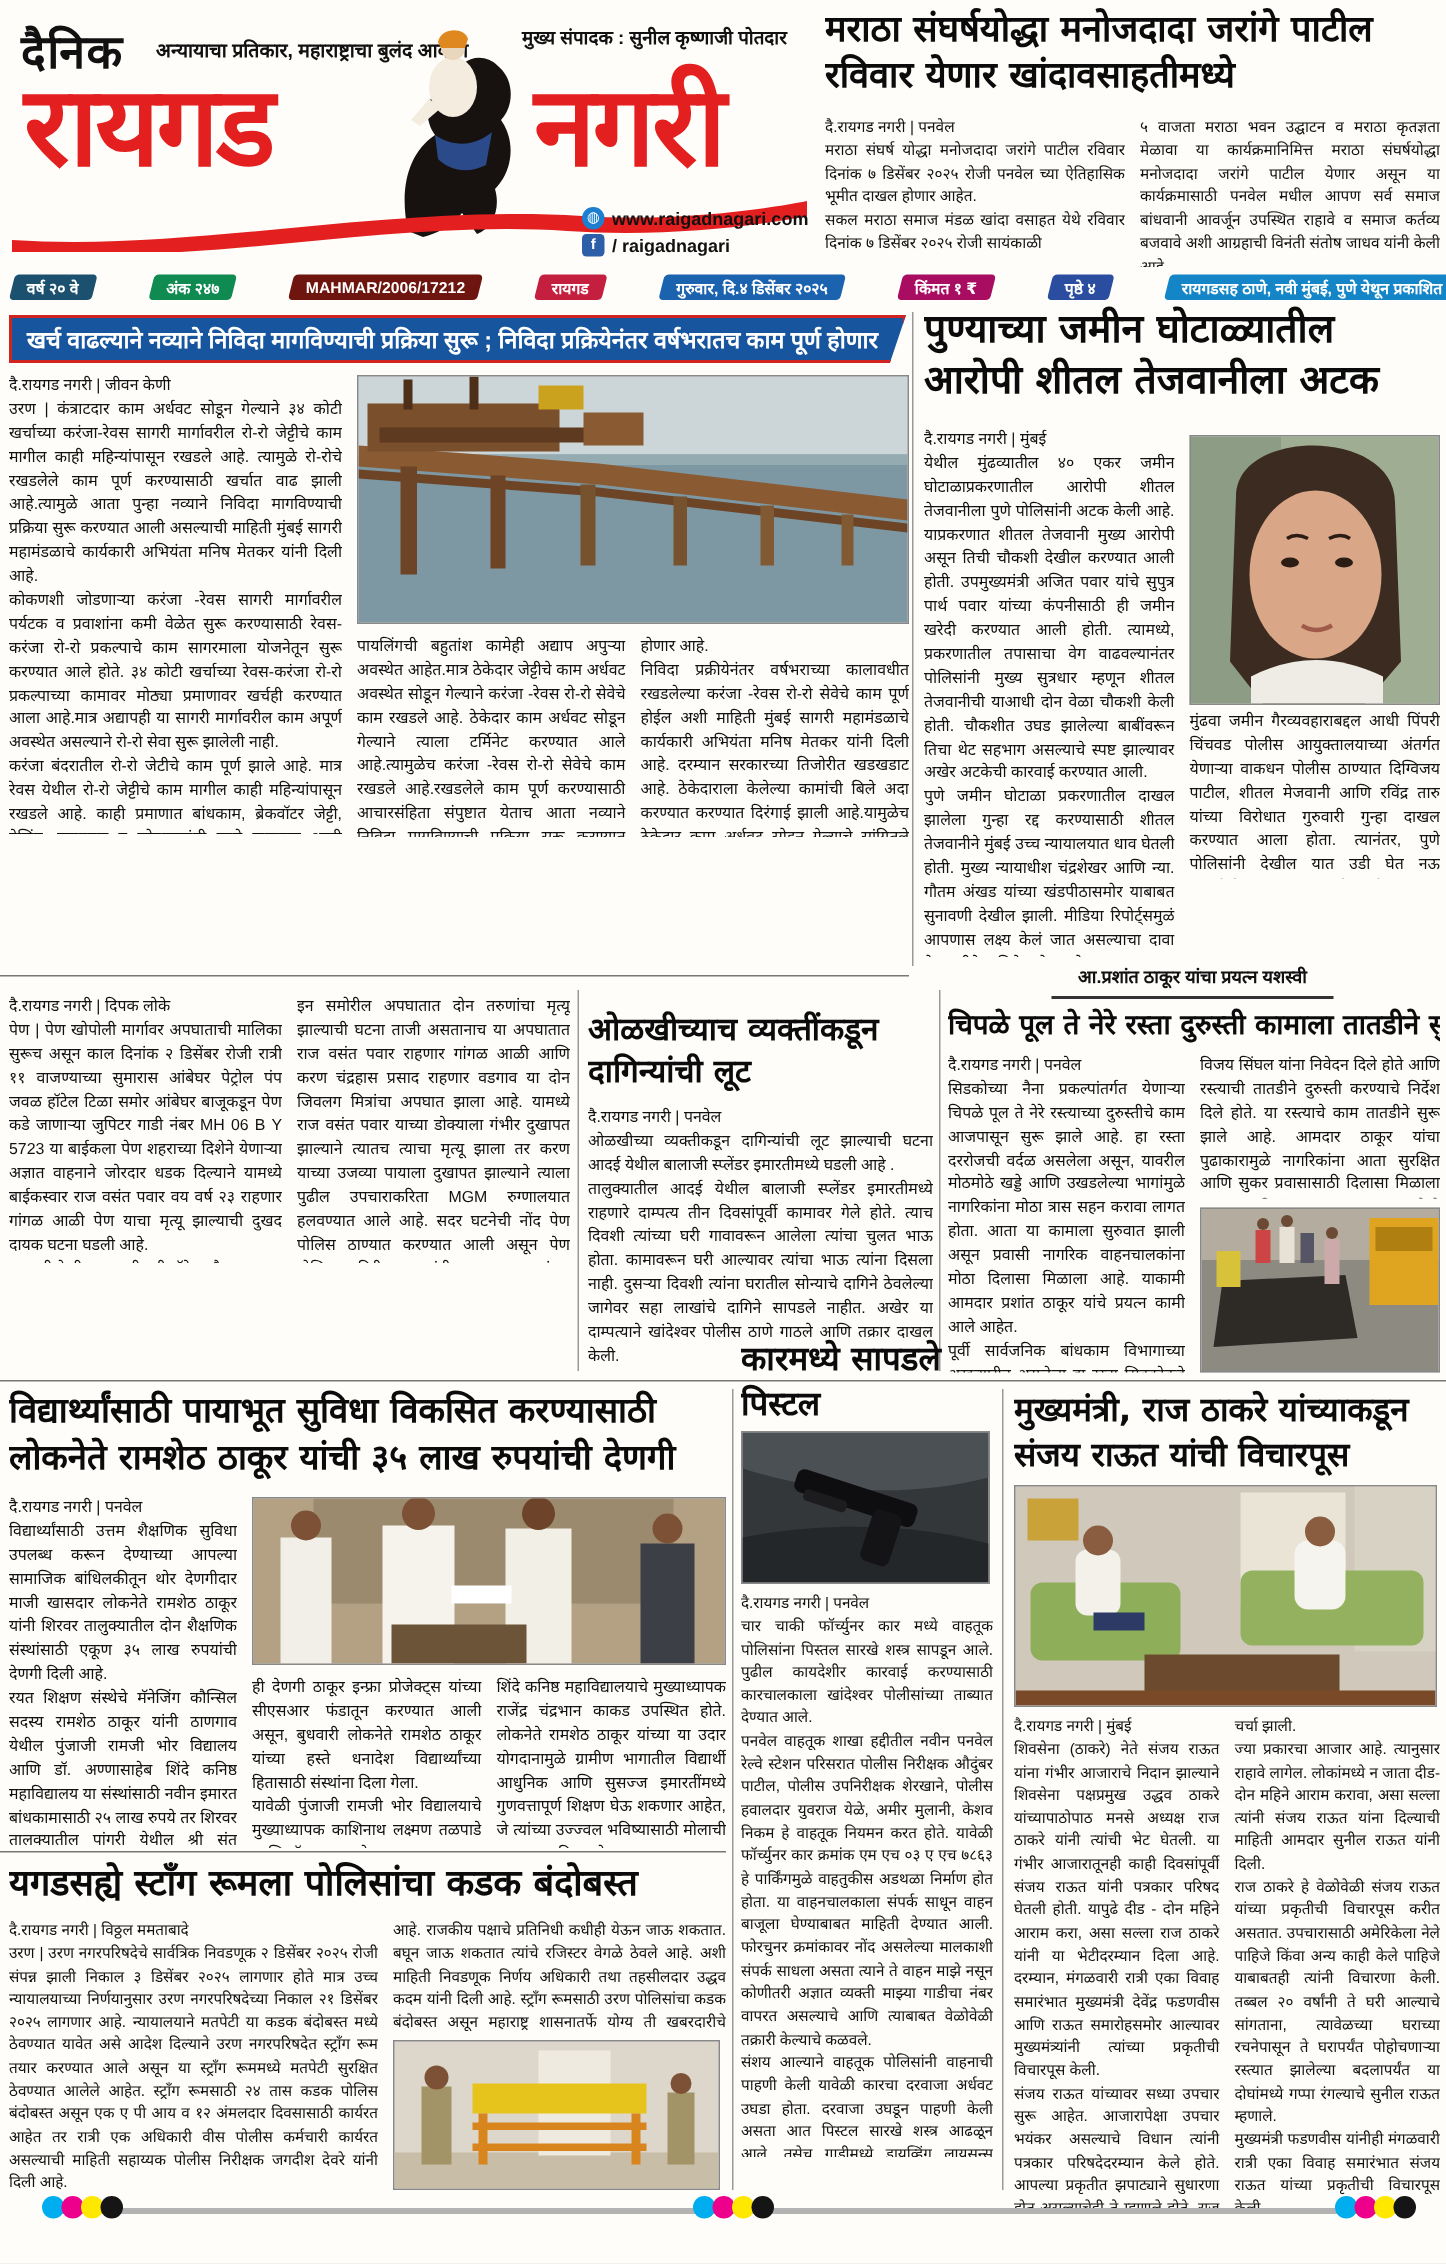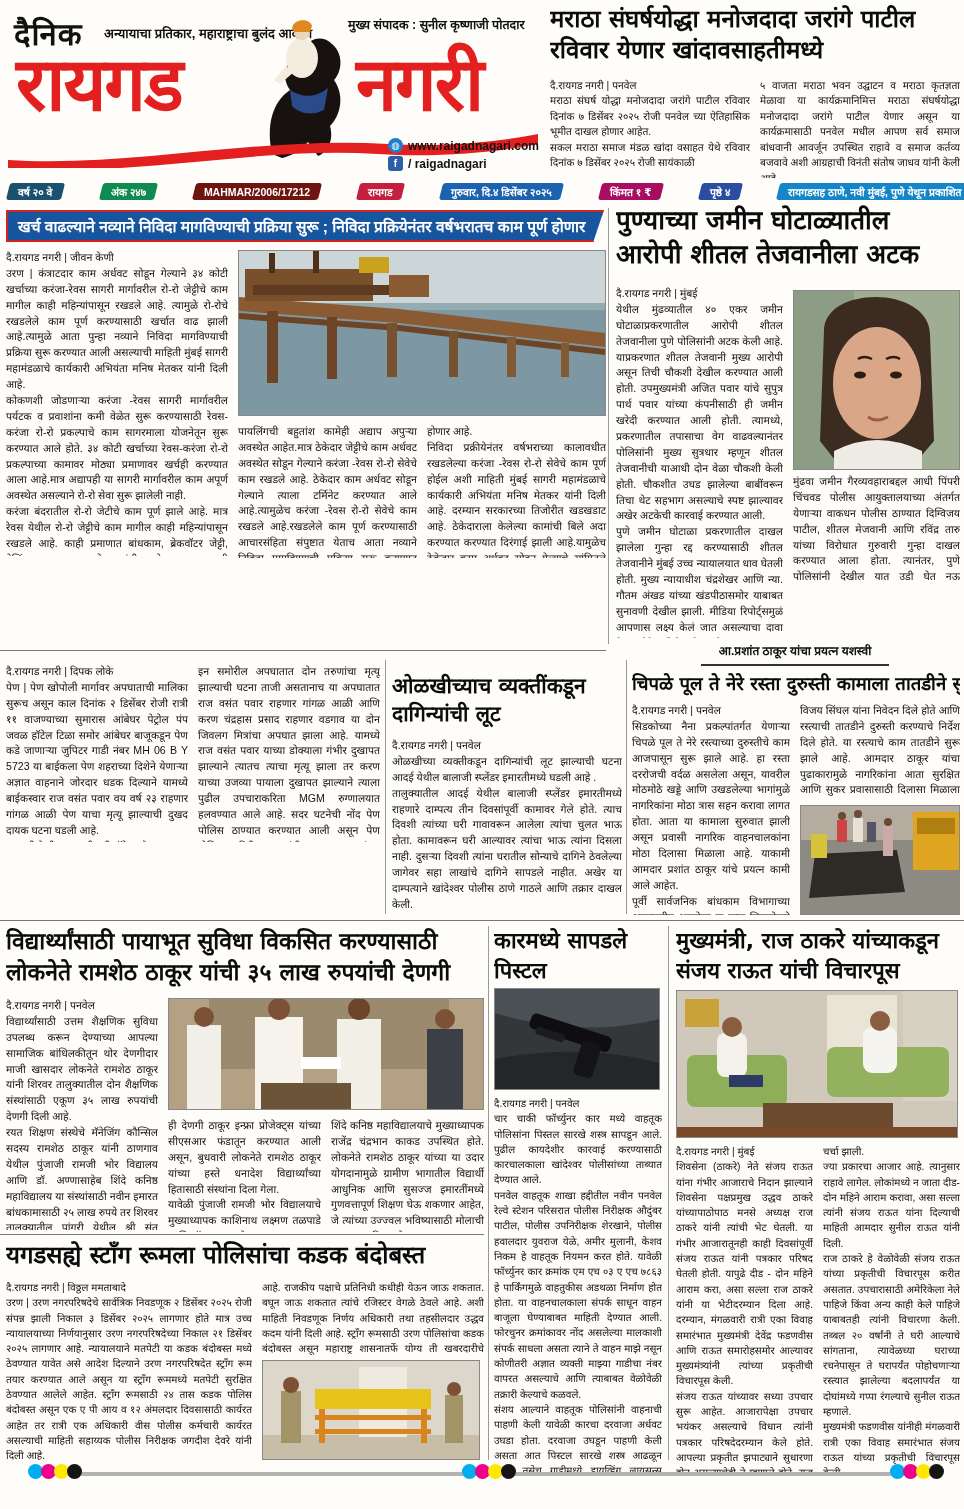--- a/index.html
+++ b/index.html
@@ -251,21 +251,21 @@
           <div class="body-txt" style="height:114px;">ही देणगी ठाकूर इन्फ्रा प्रोजेक्ट्स यांच्या सीएसआर फंडातून करण्यात आली असून, बुधवारी लोकनेते रामशेठ ठाकूर यांच्या हस्ते धनादेश विद्यार्थ्यांच्या हितासाठी संस्थांना दिला गेला.
 यावेळी पुंजाजी रामजी भोर विद्यालयाचे मुख्याध्यापक काशिनाथ लक्ष्मण तळपाडे आणि डॉ. अण्णासाहेब</div>
           <div class="body-txt" style="height:114px;">शिंदे कनिष्ठ महाविद्यालयाचे मुख्याध्यापक राजेंद्र चंद्रभान काकड उपस्थित होते. लोकनेते रामशेठ ठाकूर यांच्या या उदार योगदानामुळे ग्रामीण भागातील विद्यार्थी आधुनिक आणि सुसज्ज इमारतींमध्ये गुणवत्तापूर्ण शिक्षण घेऊ शकणार आहेत, जे त्यांच्या उज्ज्वल भविष्यासाठी मोलाची पायाभूत सुविधा ठरेल.</div>
         </div>
       </div>
     </div>
   </div>
 
   <div class="abs divider-v" style="left:488px;top:926px;height:534px;"></div>
 
-  <div class="abs" style="left:494px;top:926px;width:168px;height:548px;">
+  <div class="abs" style="left:494px;top:892px;width:168px;height:548px;">
     <div class="hl" style="font-size:22px;line-height:1.35;height:60px;overflow:hidden;">कारमध्ये सापडले पिस्टल</div>
     <svg class="photo" width="164" height="100" viewBox="0 0 164 100" style="margin-top:2px;">
       <rect width="164" height="100" fill="#33373a"></rect>
       <path d="M0,0 L164,0 L164,30 C110,44 50,40 0,24 Z" fill="#4b5054"></path>
       <path d="M0,70 C60,58 120,62 164,74 L164,100 L0,100 Z" fill="#24272a"></path>
       <g transform="rotate(18 82 50)">
         <rect x="32" y="38" width="84" height="16" rx="5" fill="#0e0e10"></rect>
         <rect x="88" y="48" width="20" height="36" rx="5" fill="#141416"></rect>
         <rect x="40" y="50" width="30" height="8" rx="3" fill="#1c1c1f"></rect>
       </g>

